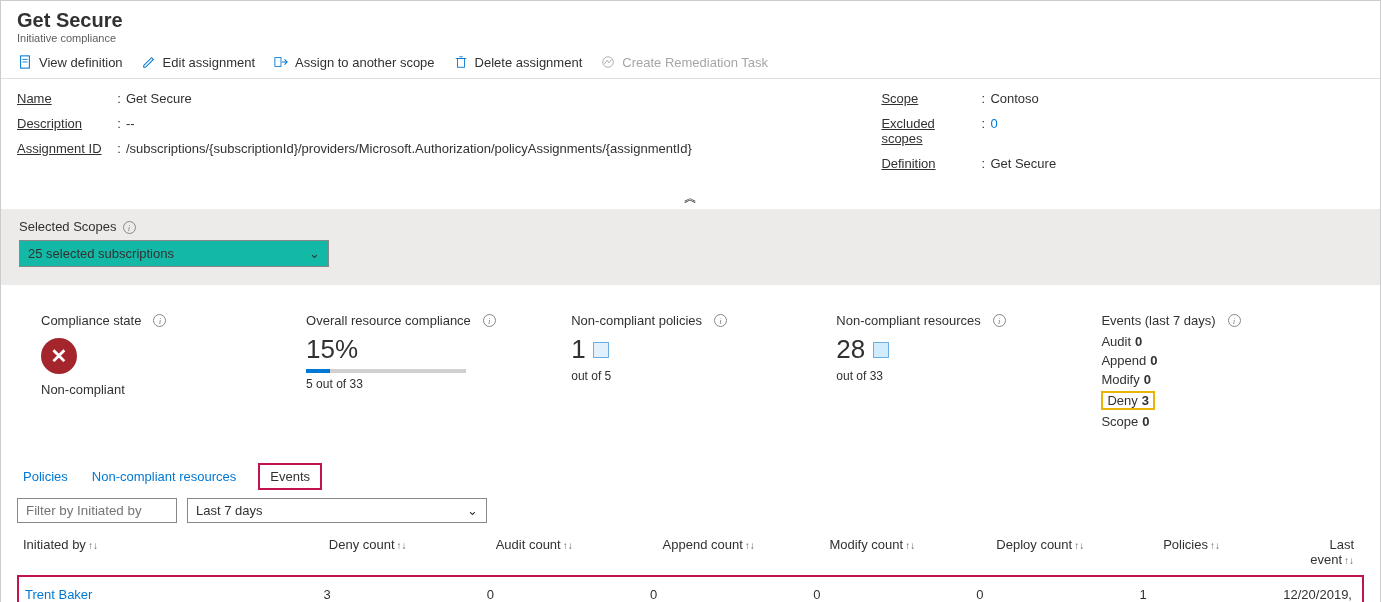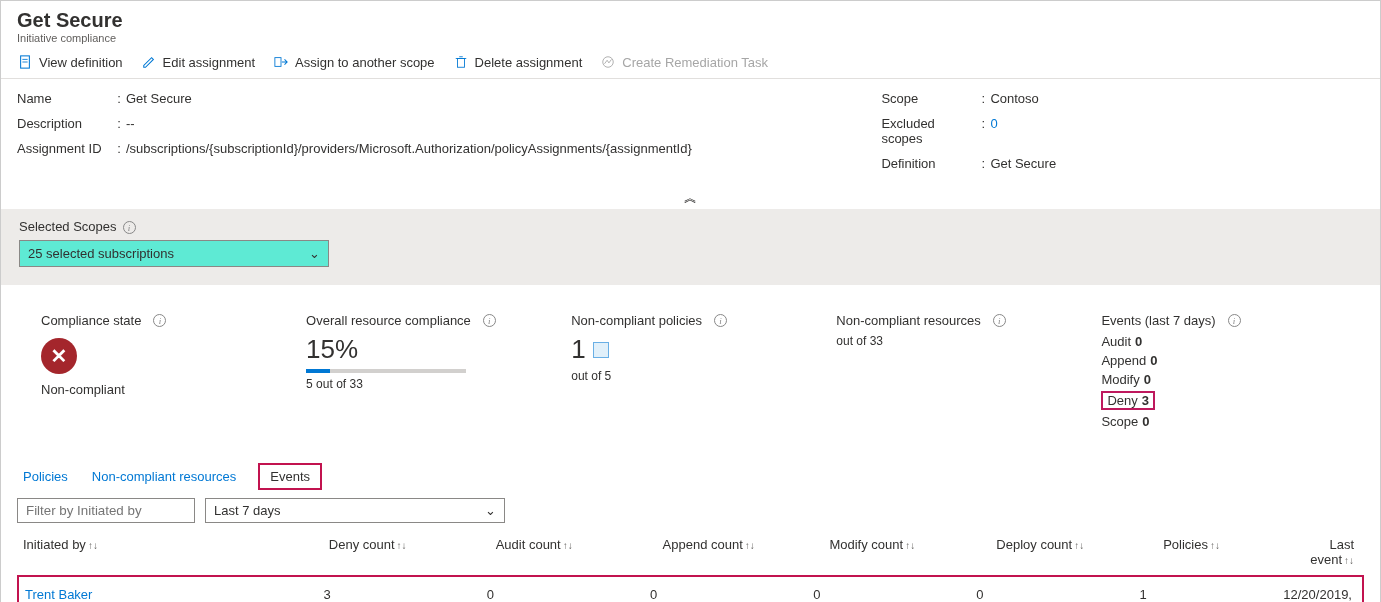--- a/index.html
+++ b/index.html
@@ -8,49 +8,49 @@
   .header { padding: 8px 16px 2px 16px; }
   .title { font-size: 20px; font-weight: 600; }
   .subtitle { font-size: 11px; color: #605e5c; }
   .toolbar { display: flex; align-items: center; gap: 18px; padding: 8px 16px; border-bottom: 1px solid #e1dfdd; }
   .toolbar-btn { display: inline-flex; align-items: center; gap: 6px; cursor: pointer; color: #323130; }
   .toolbar-btn.disabled { color: #a6a6a6; cursor: default; }
   .icon-svg { width: 16px; height: 16px; display: inline-flex; align-items: center; justify-content: center; }
   .props { padding: 12px 16px 6px 16px; display: flex; gap: 60px; }
   .props-col { flex: 1; }
   .prop-row { display: flex; margin-bottom: 10px; }
-  .prop-label { width: 95px; color: #323130; }
+  .prop-label { width: 95px; color: #323130; text-decoration: underline; }
   .prop-colon { width: 14px; text-align: center; }
   .prop-value { flex: 1; }
   .link { color: #0078d4; cursor: pointer; }
   .chevron-row { text-align: center; padding: 2px 0; }
   .scopes-section { background: #edebe9; padding: 10px 18px 18px 18px; }
   .scopes-label { margin-bottom: 6px; display: flex; align-items: flex-end; gap: 6px; }
-  .dropdown { background: #5eead4; border: 1px solid #8a8886; padding: 5px 8px; width: 310px; display: flex; justify-content: space-between; align-items: center; cursor: pointer; }
+  .dropdown { background: #14b8a6; border: 1px solid #8a8886; padding: 5px 8px; width: 310px; display: flex; justify-content: space-between; align-items: center; cursor: pointer; }
   .stats { display: flex; padding: 28px 40px 10px 40px; gap: 0; }
   .stat-block { flex: 1; }
   .stat-block.events-block { flex: 0.9; }
   .stat-title { display: flex; align-items: center; gap: 12px; margin-bottom: 6px; }
   .compliance-icon { width: 36px; height: 36px; border-radius: 50%; background: #a4262c; display: inline-flex; align-items: center; justify-content: center; color: #fff; font-size: 20px; font-weight: bold; margin-top: 4px; }
   .compliance-icon::before { content: "✕"; }
   .compliance-text { margin-top: 8px; }
   .big-num { font-size: 26px; font-weight: 300; display: inline-block; }
   .mini-icon { display: inline-block; width: 16px; height: 16px; border: 1px solid #69afe5; background: #e1f0fa; vertical-align: baseline; margin-left: 4px; }
   .mini-icon.cube { background: #d1ecff; }
   .progress-bar { width: 160px; height: 4px; background: #d2d0ce; margin: 4px 0 2px 0; position: relative; }
   .progress-fill { height: 100%; background: #0078d4; }
   .sub-text { font-size: 12px; color: #323130; margin-top: 4px; }
   .events-list div { margin-bottom: 4px; }
   .events-list .num { font-weight: 600; margin-left: 4px; }
-  .deny-highlight { border: 2px solid #be185d; padding: 0 4px; display: inline-block; }
+  .deny-highlight { border: 2px solid #eab308; padding: 0 4px; display: inline-block; }
   .tabs { display: flex; gap: 20px; padding: 0 20px; margin-top: 20px; }
   .tab { cursor: pointer; padding: 6px 2px; }
   .tab.active-highlight { border: 2px solid #c2134f; padding: 4px 10px; color: #323130; }
   .filters { display: flex; gap: 10px; padding: 8px 16px; }
-  .filter-input { border: 1px solid #8a8886; padding: 4px 8px; width: 178px; }
+  .filter-input { border: 1px solid #8a8886; padding: 4px 8px; width: 160px; }
   .filter-dd { border: 1px solid #8a8886; padding: 4px 8px; width: 300px; display: flex; justify-content: space-between; cursor: pointer; }
   .table { display: flex; flex-direction: column; padding: 0 16px 10px 16px; }
   .th-row, .td-row { display: flex; gap: 8px; }
   .th-row { padding: 6px 0; }
   .td-row { padding: 10px 0; border: 2px solid #c2134f; margin-top: 2px; }
   .col { padding: 0 6px; }
   .c1 { width: 300px; }
   .c2 { width: 160px; }
   .c3 { width: 160px; }
   .c4 { width: 160px; }
@@ -205,20 +205,24 @@
         <span class="mini-icon"></span>
       </div>
       <div class="sub-text">out of 5</div>
     </div>
 
     <div class="stat-block">
       <div class="stat-title">
         <span>Non-compliant resources</span>
         <span class="info-circle"></span>
       </div>
+      <div>
+        <span class="big-num">28</span>
+        <span class="mini-icon cube"></span>
+      </div>
       <div class="sub-text">out of 33</div>
     </div>
 
     <div class="stat-block events-block">
       <div class="stat-title">
         <span>Events (last 7 days)</span>
         <span class="info-circle"></span>
       </div>
       <div class="events-list">
         <div><span>Audit</span><span class="num">0</span></div>

